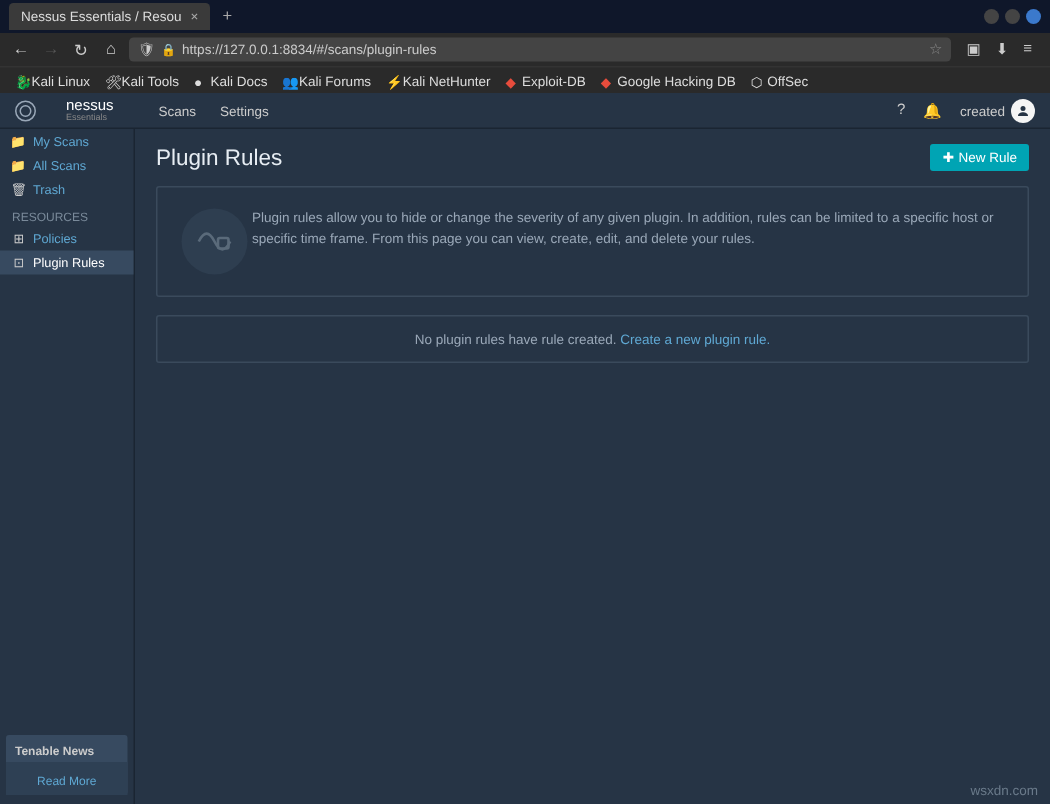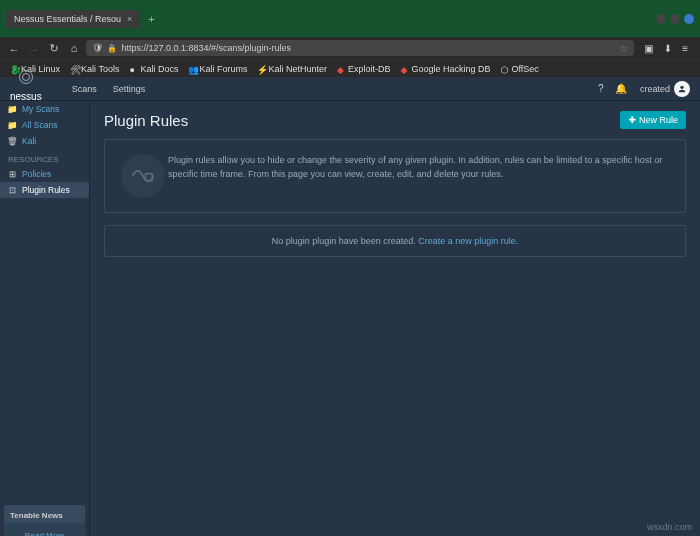--- a/index.html
+++ b/index.html
@@ -1,19 +1,19 @@
 <!DOCTYPE html>
 <html><head>
 <meta charset="utf-8">
 <style>
   *{box-sizing:border-box;margin:0;padding:0;font-family:Arial,Helvetica,sans-serif;}
   body{background:#263445;color:#ccc;width:700px;height:536px;overflow:hidden;font-size:10px;}
   
   
-  .titlebar{background:#14532d;height:37px;display:flex;align-items:center;padding:0 6px;}
+  .titlebar{background:#0f172a;height:22px;display:flex;align-items:center;padding:0 6px;}
   .tab{background:#3a3a3a;height:18px;display:flex;align-items:center;padding:0 8px;color:#ddd;font-size:9px;border-radius:3px 3px 0 0;max-width:150px;}
   .tab-title{white-space:nowrap;overflow:hidden;text-overflow:ellipsis;flex:1;}
   .tab-close{margin-left:6px;color:#aaa;cursor:pointer;}
   .new-tab{color:#aaa;margin-left:8px;font-size:11px;cursor:pointer;}
   .window-controls{margin-left:auto;display:flex;gap:4px;}
   .wc{width:10px;height:10px;border-radius:50%;}
   .wc.min{background:#444;}
   .wc.max{background:#444;}
   .wc.close{background:#3b79cc;}
   
@@ -28,21 +28,21 @@
   .url-right{display:flex;gap:10px;padding:0 6px;}
   .url-icon{color:#ccc;font-size:10px;cursor:pointer;}
   
   
   .bookmarks{background:#2a2a2a;height:18px;display:flex;align-items:center;padding:0 6px;gap:2px;border-top:1px solid #333;}
   .bm{display:flex;align-items:center;gap:3px;padding:0 4px;font-size:9px;color:#ddd;cursor:pointer;}
   .bm-icon{width:8px;height:8px;display:inline-block;}
   
   
   .app-header{background:#263445;height:24px;display:flex;align-items:center;padding:0 10px;border-bottom:1px solid #1a2532;}
-  .logo{display:flex;align-items:center;gap:8px;flex-direction:column;}
+  .logo{display:flex;align-items:center;gap:20px;}
   .logo-icon{width:14px;height:14px;border:1.5px solid #9aa8b8;border-radius:50%;position:relative;}
   .logo-icon::after{content:'';position:absolute;top:2px;left:2px;right:2px;bottom:2px;border:1px solid #9aa8b8;border-radius:50%;}
   .logo-text{display:flex;flex-direction:column;line-height:1;}
   .logo-main{color:#fff;font-size:10px;font-weight:400;}
   .logo-sub{color:#888;font-size:6px;}
   .nav-tabs{display:flex;margin-left:30px;gap:16px;}
   .nav-tab{color:#ccc;font-size:9px;cursor:pointer;}
   .header-right{margin-left:auto;display:flex;align-items:center;gap:12px;}
   .hr-icon{color:#ccc;font-size:10px;cursor:pointer;}
   .user{display:flex;align-items:center;gap:4px;color:#ccc;font-size:9px;}
@@ -181,21 +181,21 @@
     <div class="sb-item">
         <span class="sb-ic">📁</span>
         <a>My Scans</a>
       </div>
     <div class="sb-item">
         <span class="sb-ic">📁</span>
         <a>All Scans</a>
       </div>
     <div class="sb-item">
         <span class="sb-ic">🗑</span>
-        <a>Kali</a>
+        <a>Trash</a>
       </div>
     <div class="sb-section">RESOURCES</div>
     <div class="sb-item">
         <span class="sb-ic">⊞</span>
         <a>Policies</a>
       </div>
     <div class="sb-item active">
         <span class="sb-ic">⊡</span>
         <a>Plugin Rules</a>
       </div>
@@ -219,18 +219,18 @@
     <div class="info-box">
       <div class="info-icon">
         <svg width="28" height="28" viewBox="0 0 24 24" fill="none" stroke="#5a6a7a" stroke-width="1.5">
             <path d="M3 12c3-6 6-6 9 0s6 6 9 0"></path>
             <rect x="14" y="10" width="6" height="6" rx="1"></rect>
           </svg>
       </div>
       <div class="info-text">Plugin rules allow you to hide or change the severity of any given plugin. In addition, rules can be limited to a specific host or specific time frame. From this page you can view, create, edit, and delete your rules.</div>
     </div>
     <div class="empty-box">
-      <span>No plugin plugin have been created. </span><a>Create a new plugin rule.</a>
+      <span>No plugin rules have rule created. </span><a>Create a new plugin rule.</a>
     </div>
   </div>
 </div>
 
 <div class="watermark">wsxdn.com</div>
 
 </body></html>

